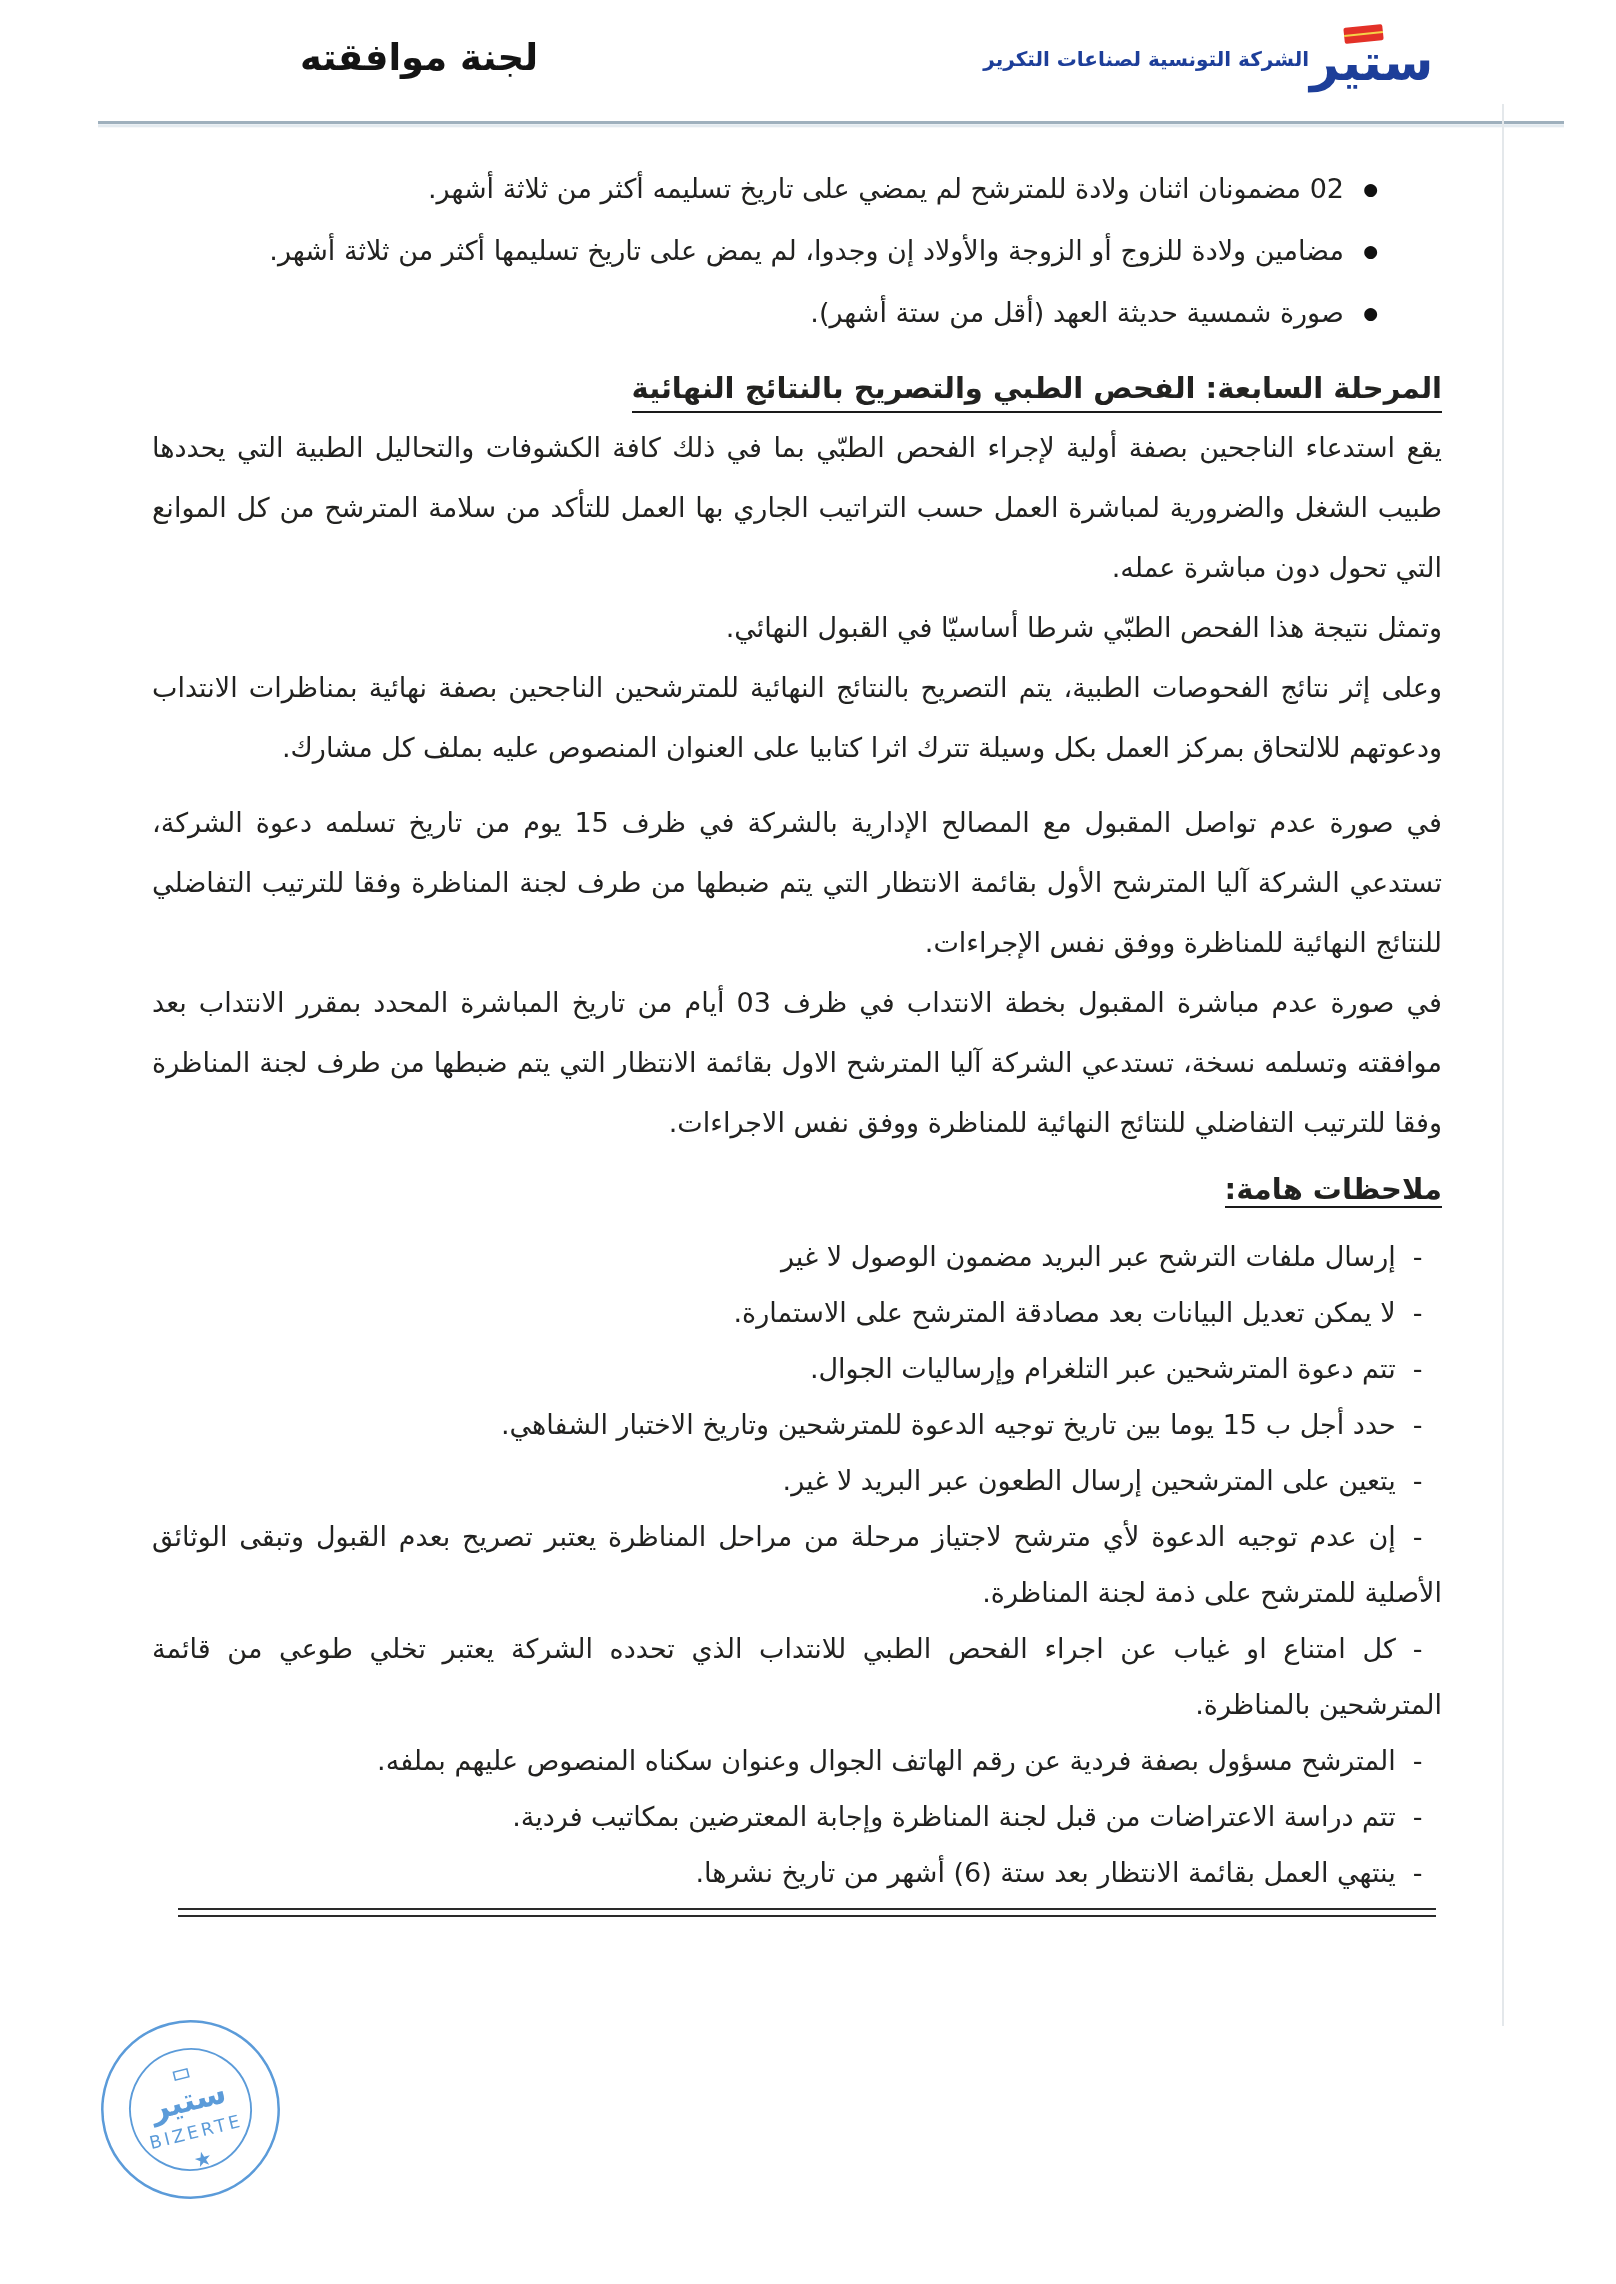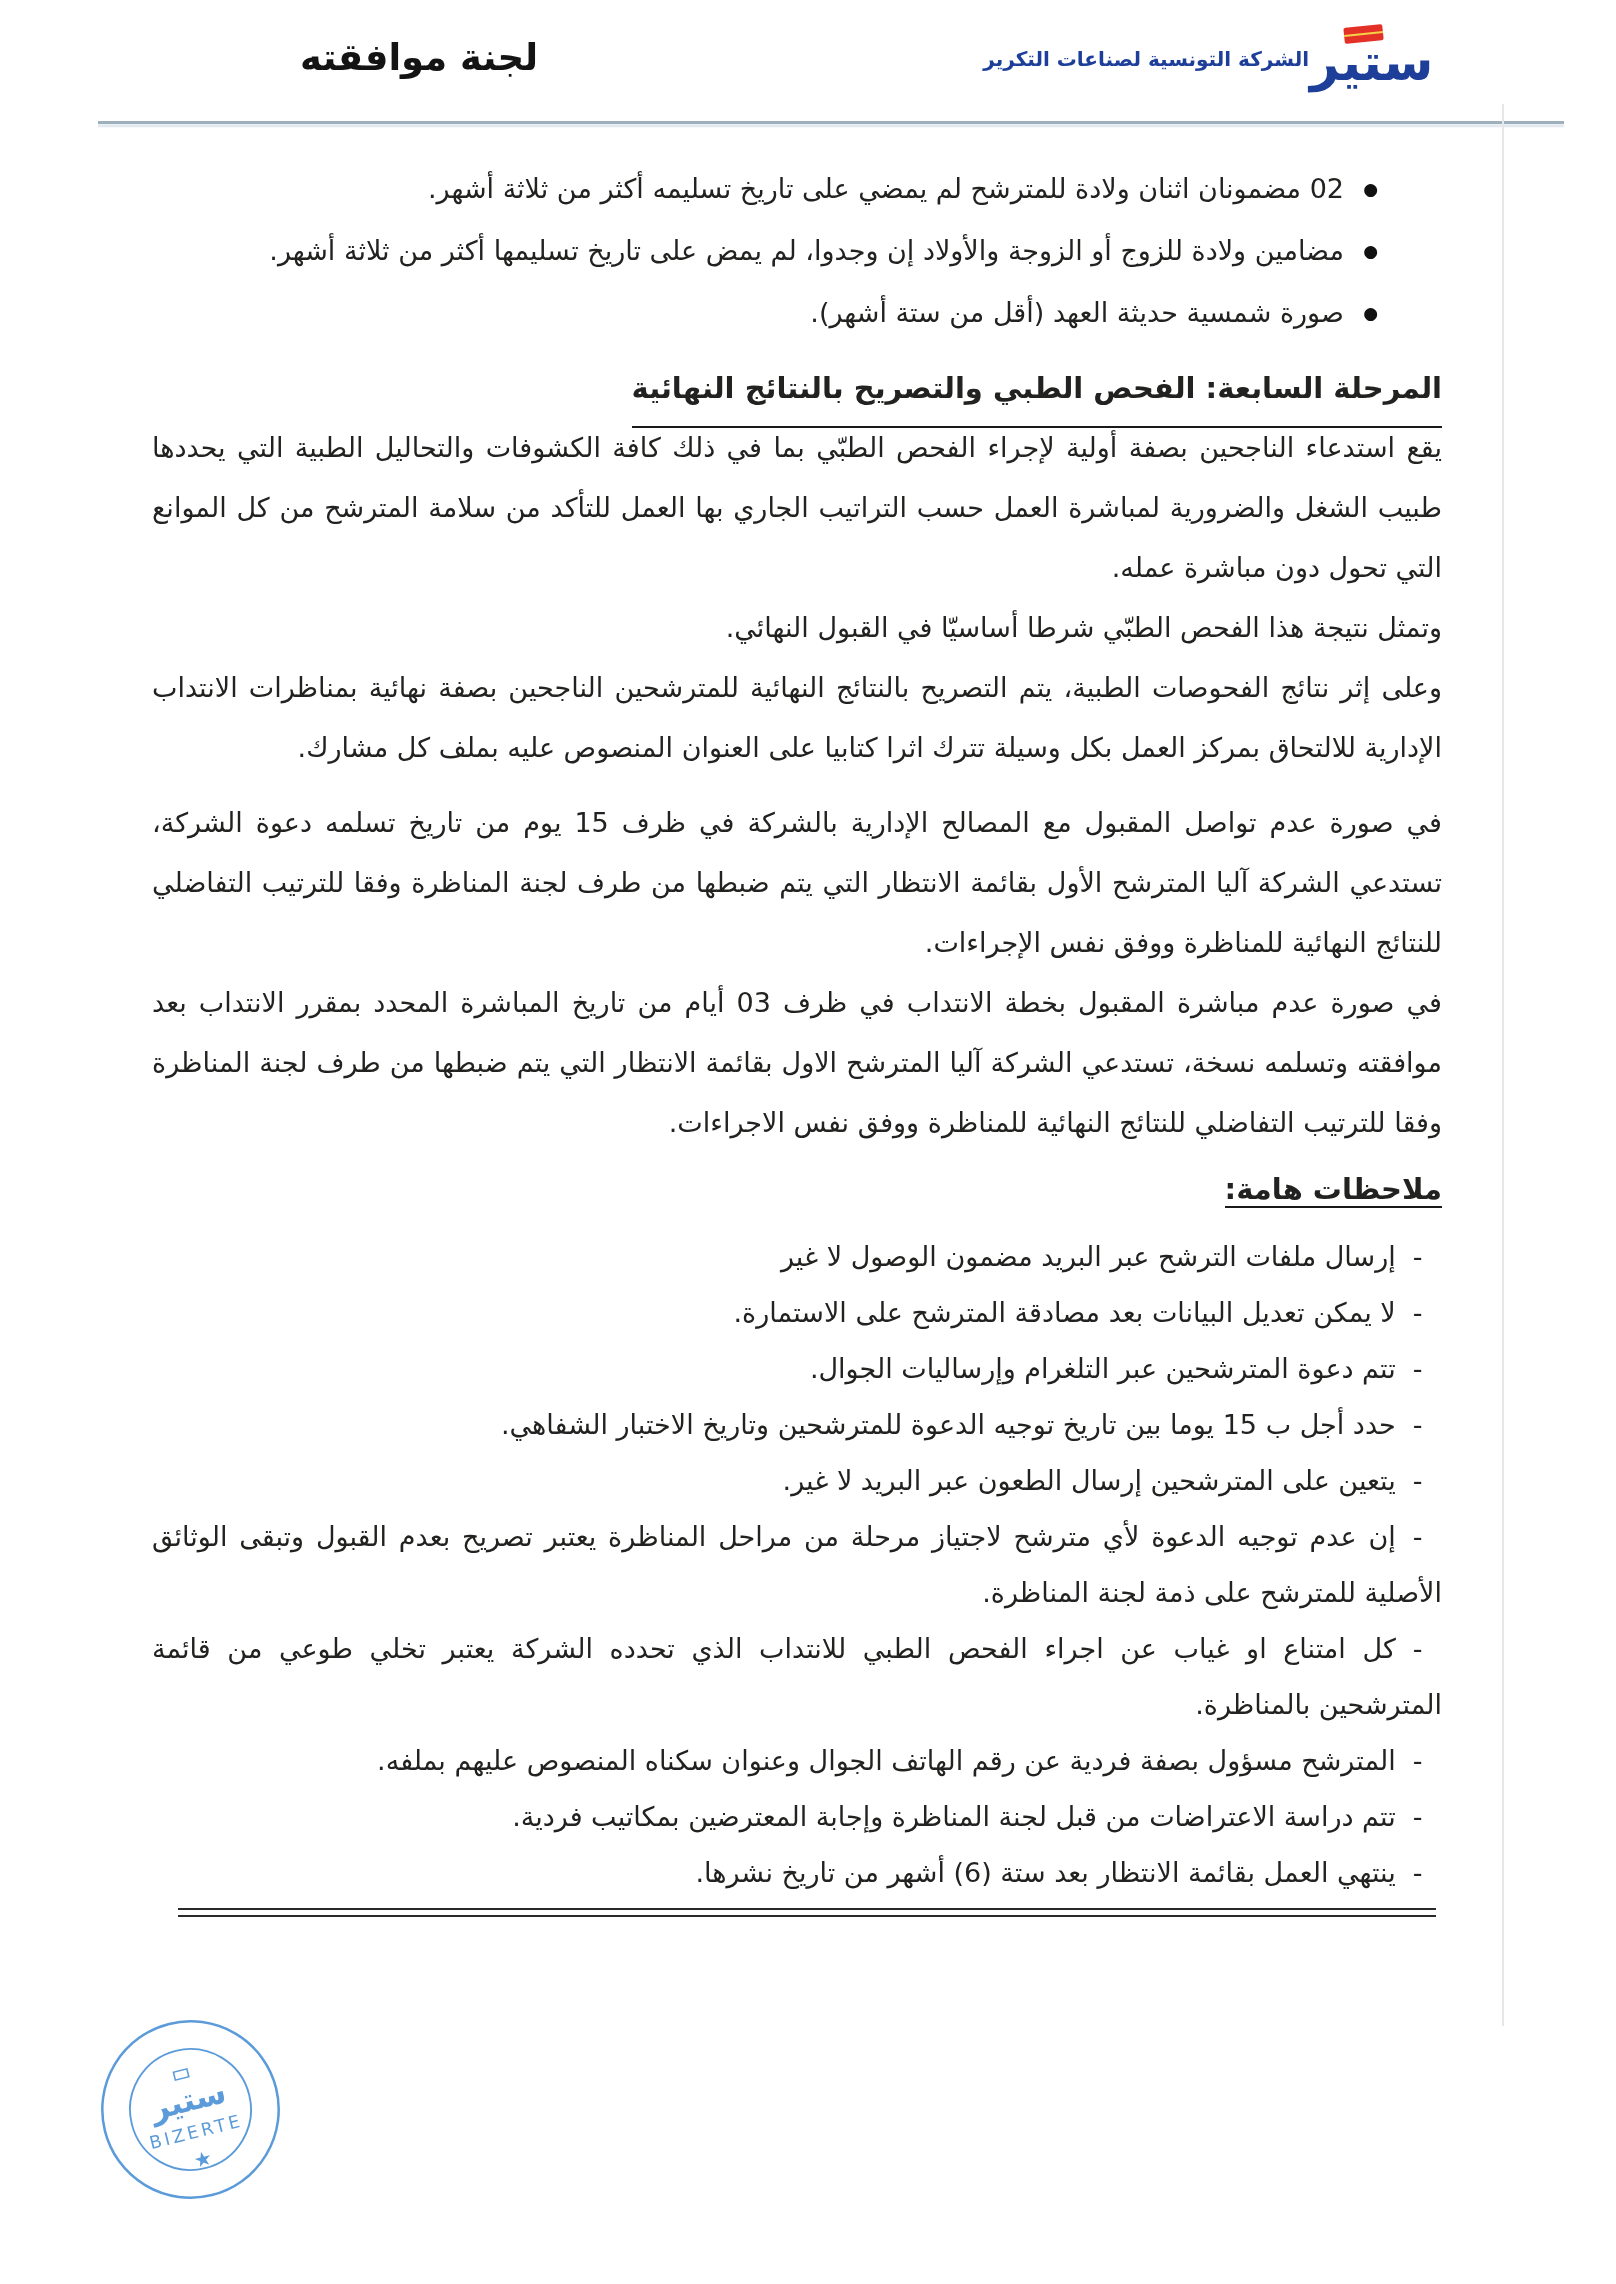--- a/index.html
+++ b/index.html
@@ -46,21 +46,21 @@
   .doc-body{
     position:absolute;top:158px;right:174px;width:1290px;
     font-size:27px;line-height:60px;text-align:justify;
   }
   .bullet{position:relative;padding-right:98px;line-height:62px;}
   .bullet::before{
     content:"\25CF";position:absolute;right:64px;top:0;
     font-size:17px;color:#111;
   }
   .sec-heading{margin:14.3px 0 0 0;line-height:60px;font-size:29px;font-weight:bold;}
-  .sec-heading span{border-bottom:2.6px solid #1a1a1a;padding-bottom:21px;}
+  .sec-heading span{border-bottom:2.6px solid #1a1a1a;padding-bottom:6px;}
   .stage-paras .para{margin:0;}
   .stage-paras .para:nth-child(3){margin-bottom:14.3px;}
   .notes-heading{margin:6.5px 0 10.4px 0;line-height:60px;font-size:29px;font-weight:bold;}
   .notes-heading span{border-bottom:2.6px solid #1a1a1a;padding-bottom:0;}
   .note{line-height:56px;text-indent:19.5px;}
   .note::before{content:"-";margin-left:17px;}
   .end-rule{
     margin:6.5px 6.5px 0 26px;height:4.6px;
     border-top:2.6px solid #2a2a2a;border-bottom:2px solid #2a2a2a;
   }
@@ -94,21 +94,21 @@
         <div class="bullet">صورة شمسية حديثة العهد (أقل من ستة أشهر).</div>
       </div>
 
     <div class="sec-heading">
       <span>المرحلة السابعة: الفحص الطبي والتصريح بالنتائج النهائية</span>
     </div>
 
     <div class="stage-paras">
         <div class="para">يقع استدعاء الناجحين بصفة أولية لإجراء الفحص الطبّي بما في ذلك كافة الكشوفات والتحاليل الطبية التي يحددها طبيب الشغل والضرورية لمباشرة العمل حسب التراتيب الجاري بها العمل للتأكد من سلامة المترشح من كل الموانع التي تحول دون مباشرة عمله.</div>
         <div class="para">وتمثل نتيجة هذا الفحص الطبّي شرطا أساسيّا في القبول النهائي.</div>
-        <div class="para">وعلى إثر نتائج الفحوصات الطبية، يتم التصريح بالنتائج النهائية للمترشحين الناجحين بصفة نهائية بمناظرات الانتداب الإدارية للالتحاق بمركز العمل بكل وسيلة تترك اثرا كتابيا على العنوان المنصوص عليه بملف كل مشارك.</div>
+        <div class="para">وعلى إثر نتائج الفحوصات الطبية، يتم التصريح بالنتائج النهائية للمترشحين الناجحين بصفة نهائية بمناظرات الانتداب ودعوتهم للالتحاق بمركز العمل بكل وسيلة تترك اثرا كتابيا على العنوان المنصوص عليه بملف كل مشارك.</div>
         <div class="para">في صورة عدم تواصل المقبول مع المصالح الإدارية بالشركة في ظرف 15 يوم من تاريخ تسلمه دعوة الشركة، تستدعي الشركة آليا المترشح الأول بقائمة الانتظار التي يتم ضبطها من طرف لجنة المناظرة وفقا للترتيب التفاضلي للنتائج النهائية للمناظرة ووفق نفس الإجراءات.</div>
         <div class="para">في صورة عدم مباشرة المقبول بخطة الانتداب في ظرف 03 أيام من تاريخ المباشرة المحدد بمقرر الانتداب بعد موافقته وتسلمه نسخة، تستدعي الشركة آليا المترشح الاول بقائمة الانتظار التي يتم ضبطها من طرف لجنة المناظرة وفقا للترتيب التفاضلي للنتائج النهائية للمناظرة ووفق نفس الاجراءات.</div>
       </div>
 
     <div class="notes-heading">
       <span>ملاحظات هامة:</span>
     </div>
 
     <div class="notes-list">
         <div class="note">إرسال ملفات الترشح عبر البريد مضمون الوصول لا غير</div>

